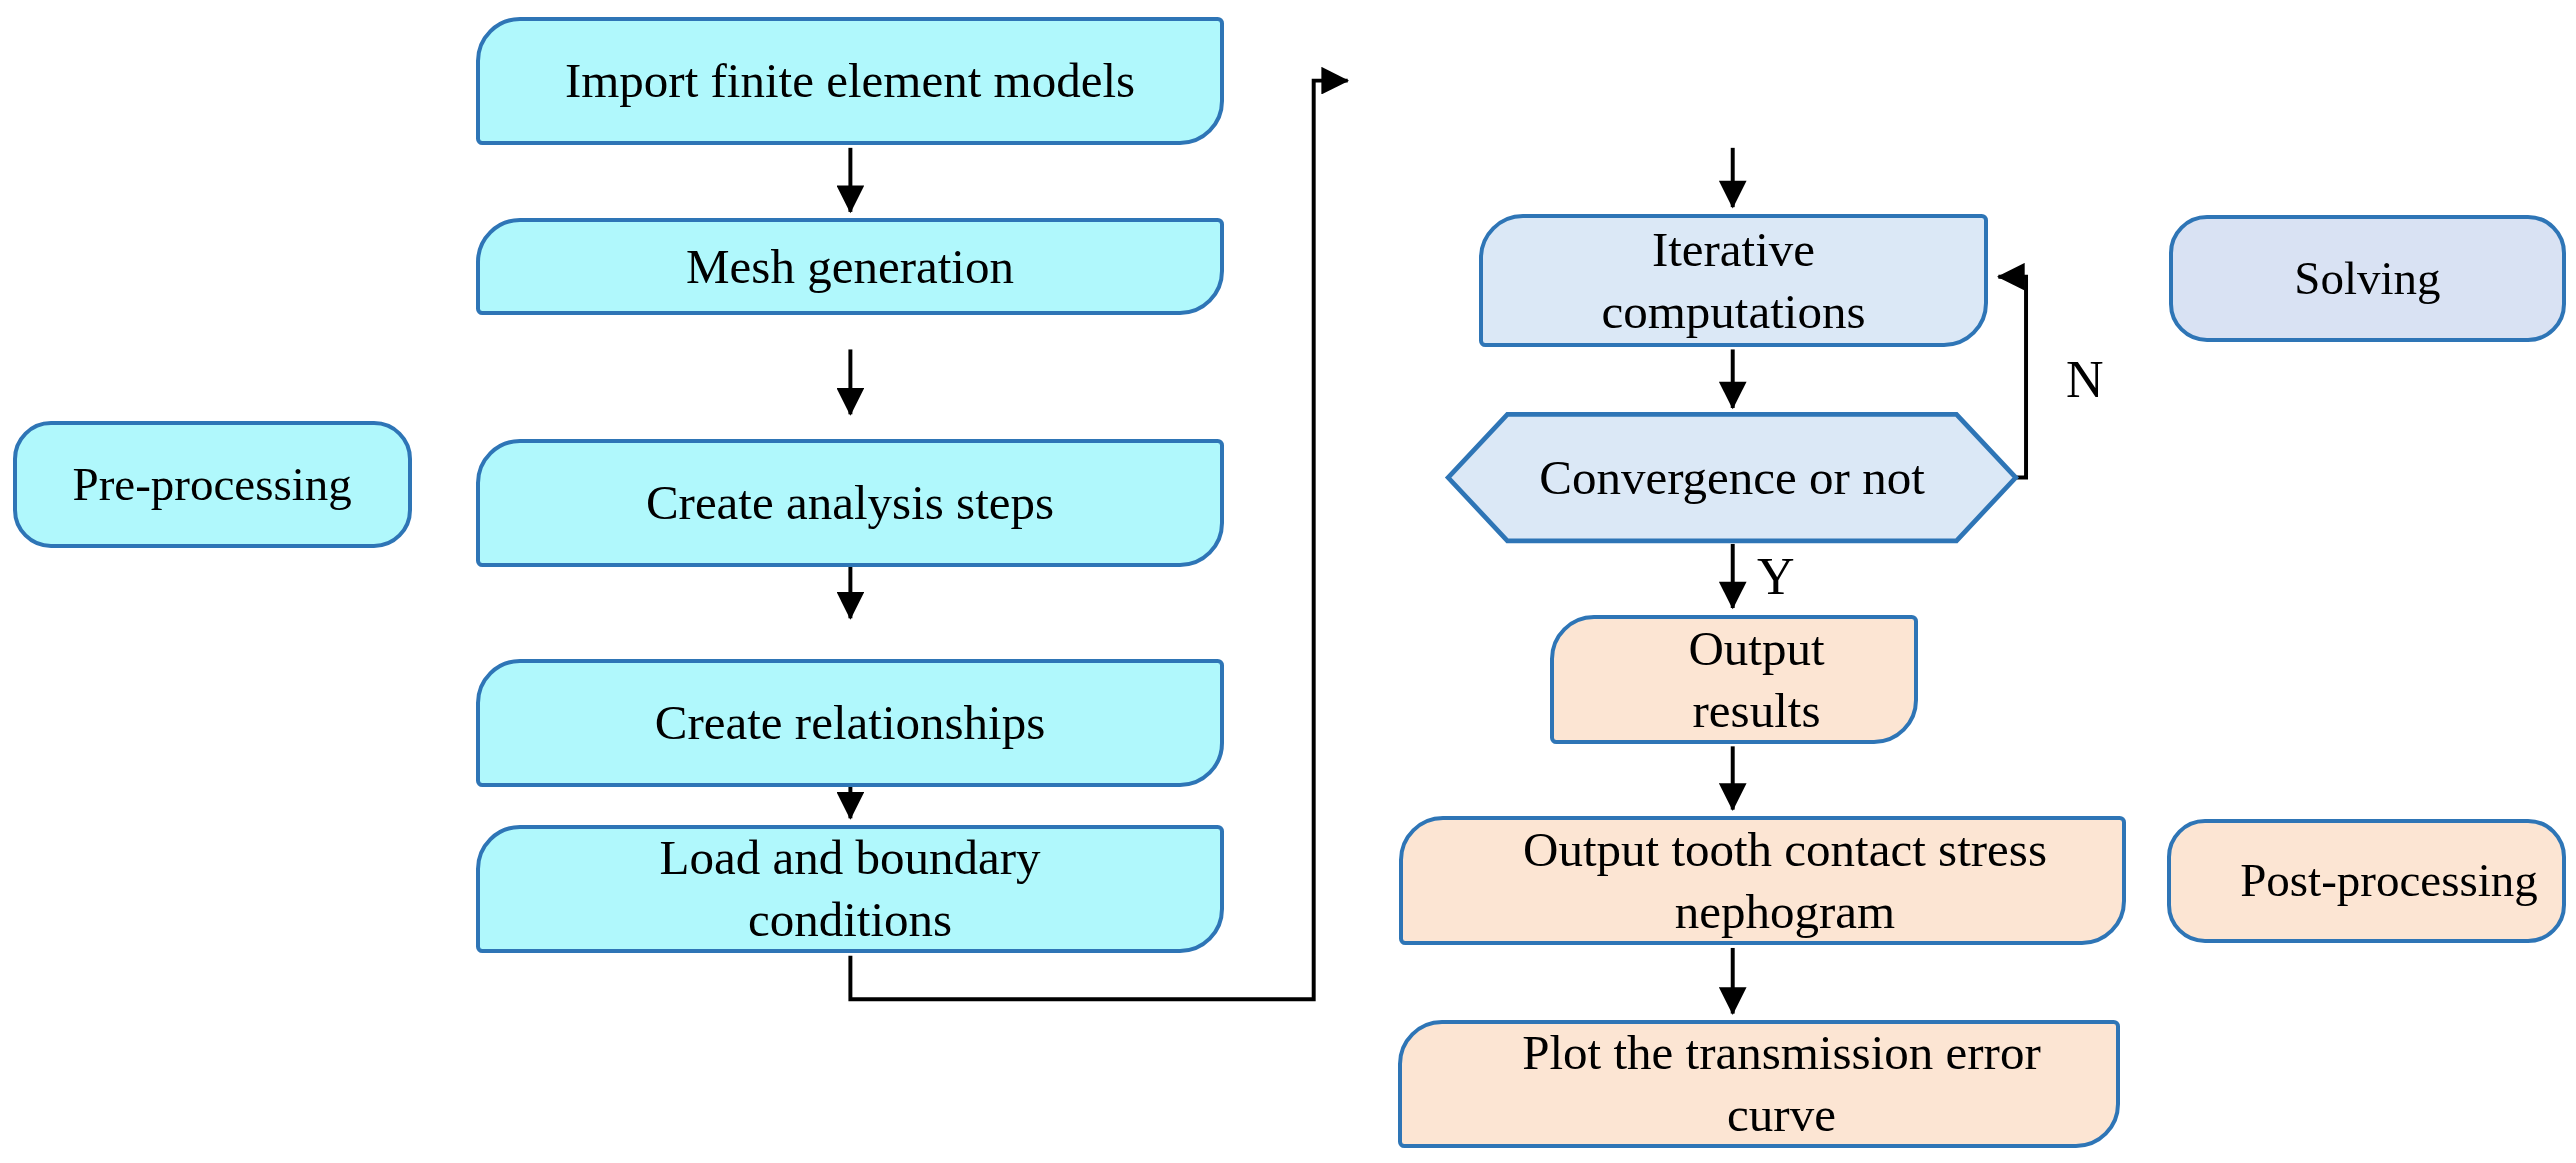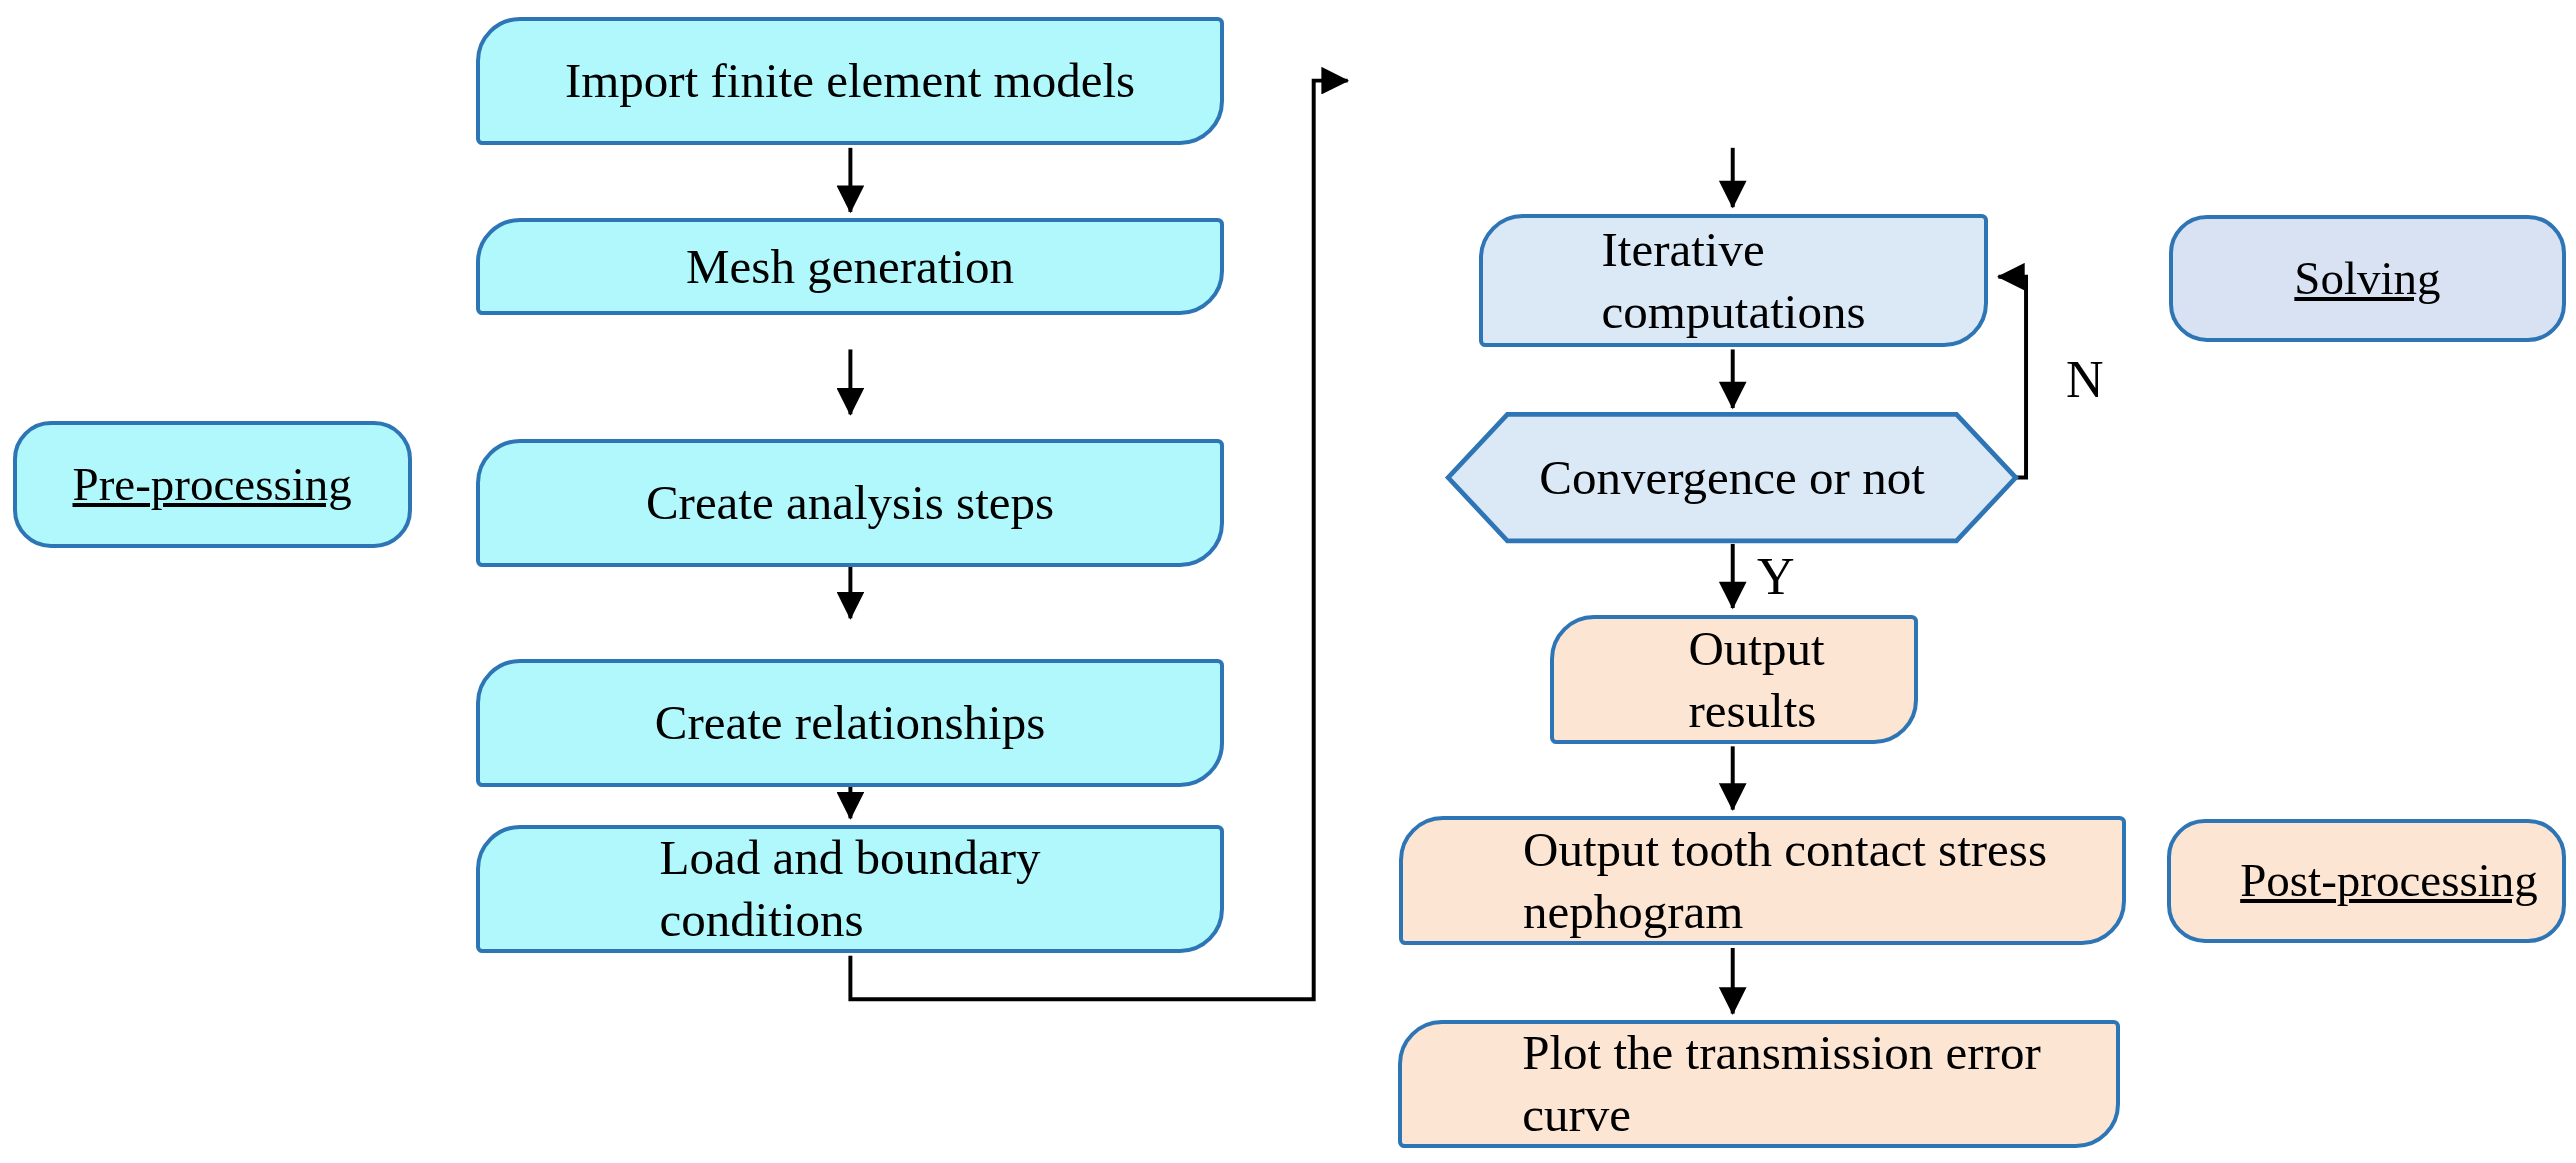--- a/index.html
+++ b/index.html
@@ -19,33 +19,33 @@
     font-family:"Liberation Serif","DejaVu Serif",serif;
     color:var(--text);
     overflow:hidden;
   }
   .wires{position:absolute;left:0;top:0;width:2576px;height:1163px;}
   .wire{stroke:var(--connector);stroke-width:5;fill:none;}
   .hex{fill:var(--solve_fill);stroke:var(--border);stroke-width:6;}
   .node{
     position:absolute;
     display:flex;align-items:center;justify-content:center;
+    text-align:center;
     font-size:49px;line-height:1.26;
     white-space:pre-line;
     box-sizing:border-box;
   }
   .card{
     border:4.7px solid var(--border);
     border-radius:44px 6.3px 44px 6.3px;
   }
   .pill{
     border:4.7px solid var(--border);
     border-radius:38px;
     font-size:47px;
-    text-decoration:underline;
   }
   .fill-cyan{background:var(--pre_fill);}
   .fill-blue{background:var(--solve_fill);}
   .fill-solving{background:var(--solving_pill_fill);}
   .fill-peach{background:var(--post_fill);padding-left:45px;}
   .hex-label{background:transparent;border:none;}
   .branch-label{
     position:absolute;
     font-size:52px;line-height:1;
   }

